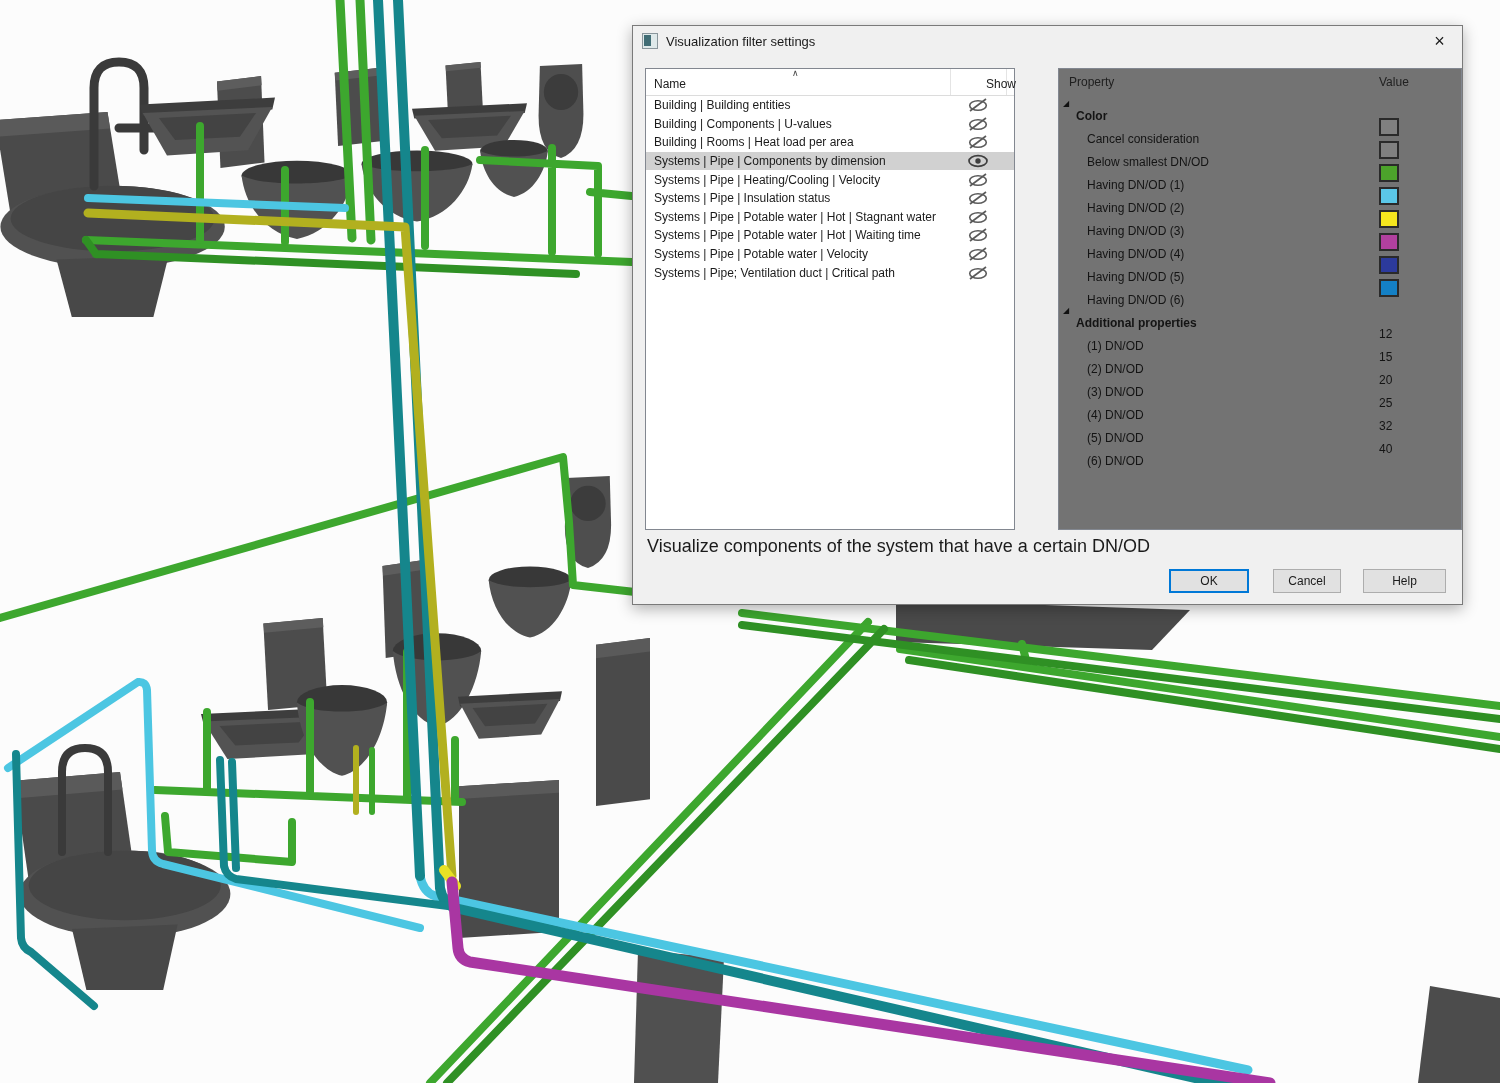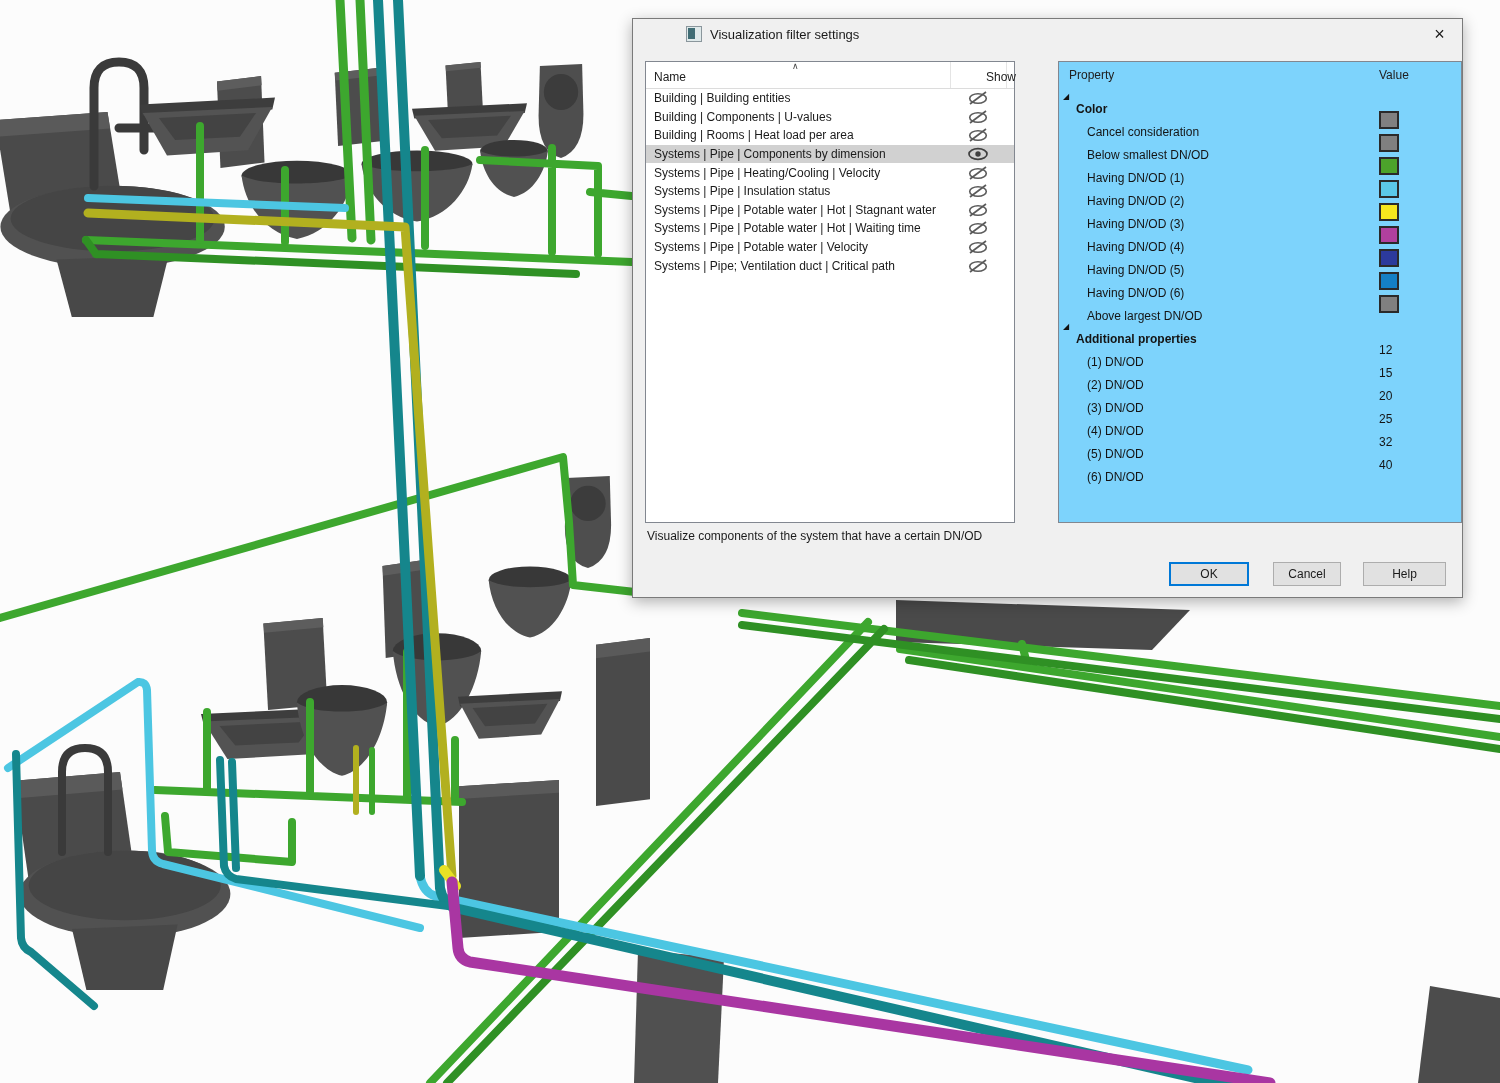--- a/index.html
+++ b/index.html
@@ -6,23 +6,23 @@
     font-family:"Liberation Sans",sans-serif;background:#fff;position:relative;}
   #scene{position:absolute;left:0;top:0;width:1500px;height:1083px;}
   .pg-green{stroke:var(--pipe-green);}
   .pg-dgreen{stroke:var(--pipe-dark-green);}
   .pg-teal{stroke:var(--pipe-teal);}
   .pg-cyan{stroke:var(--pipe-cyan);}
   .pg-yellow{stroke:var(--pipe-olive-yellow);}
   .pg-byellow{stroke:var(--pipe-bright-yellow);}
   .pg-magenta{stroke:var(--pipe-magenta);}
 
-  .dialog{position:absolute;left:632px;top:18px;width:831px;height:580px;
+  .dialog{position:absolute;left:632px;top:25px;width:831px;height:580px;
     background:#f0f0f0;border:1px solid #7a7a7a;box-sizing:border-box;
-    box-shadow:0 4px 14px rgba(0,0,0,.30);padding-left:44px;}
+    box-shadow:0 4px 14px rgba(0,0,0,.30);}
   .titlebar{height:30px;display:flex;align-items:center;padding-left:9px;}
   .titleicon{width:16px;height:16px;margin-right:8px;position:relative;
     background:#dfe9ea;border:1px solid #8a969c;box-sizing:border-box;flex:0 0 16px;}
   .titleicon::after{content:"";position:absolute;left:1px;top:1px;width:7px;height:11px;background:#406d75;}
   .title{font-size:13px;color:#1a1a1a;}
   .closebtn{margin-left:auto;width:45px;height:29px;border:none;background:transparent;
     font-size:18px;line-height:29px;color:#1a1a1a;font-family:inherit;cursor:default;padding:0;}
 
   .listpanel{position:absolute;left:12px;top:42px;width:370px;height:462px;
     background:#fff;border:1px solid #828790;box-sizing:border-box;}
@@ -31,33 +31,33 @@
   .col-name .hlabel{position:absolute;left:8px;bottom:4px;}
   .sortcaret{position:absolute;left:146px;top:-1px;font-size:9px;color:#4a4a4a;}
   .col-show{position:absolute;left:304px;top:0;width:56px;height:26px;border-right:1px solid #e4e4e4;}
   .col-show .hlabel{position:absolute;left:12px;bottom:4px;margin-left:24px;}
   .lrow{display:flex;align-items:center;height:18.6px;font-size:12px;color:#1b1b1b;}
   .lrow.sel{background:#d1d1d1;}
   .lname{flex:0 0 296px;padding-left:8px;white-space:nowrap;overflow:hidden;}
   .leye{flex:0 0 56px;display:flex;justify-content:center;align-items:center;}
 
   .proppanel{position:absolute;left:425px;top:42px;width:404px;height:462px;
-    background:#7dd3fc;border:1px solid #828790;box-sizing:border-box;font-size:12px;}
+    background:#737373;border:1px solid #828790;box-sizing:border-box;font-size:12px;}
   .propheader{position:relative;height:24px;color:#202020;}
   .ph-prop{position:absolute;left:10px;top:6px;}
   .ph-val{position:absolute;left:320px;top:6px;}
   .prow{height:23px;position:relative;color:#141414;}
   .prow .plabel{position:absolute;left:28px;top:4px;white-space:nowrap;margin-top:12px;}
   .prow.pgroup .plabel{left:17px;font-weight:bold;}
   .tri{position:absolute;left:4px;top:6px;font-size:8px;color:#111;}
   .pvalue{position:absolute;left:320px;top:2px;}
   .pvalue.text{top:4px;}
   .swatch{display:block;width:20px;height:18px;border:2px solid #2a2a2a;box-sizing:border-box;}
 
-  .desc{position:absolute;left:14px;top:510px;font-size:12px;color:#1b1b1b;}
+  .desc{position:absolute;left:14px;top:510px;font-size:18px;color:#1b1b1b;}
   .btn{position:absolute;top:543px;height:24px;background:#e1e1e1;border:1px solid #adadad;
     font-size:12px;font-family:inherit;color:#1b1b1b;padding:0;cursor:default;}
   .btn.default{border:1px solid #0078d7;box-shadow:inset 0 0 0 1px #0078d7;}
   #btn-ok{left:536px;width:80px;}
   #btn-cancel{left:640px;width:68px;}
   #btn-help{left:730px;width:83px;}
 </style>
 </head>
 <body>
 
@@ -321,26 +321,20 @@
           <span class="pvalue">
             <span class="swatch" style="background: rgb(44, 58, 156);"></span>
           </span>
         </div>
         <div class="prow">
           <span class="plabel">Having DN/OD (6)</span>
           <span class="pvalue">
             <span class="swatch" style="background: rgb(20, 128, 197);"></span>
           </span>
         </div>
-        <div class="prow">
-          <span class="plabel">Above largest DN/OD</span>
-          <span class="pvalue">
-            <span class="swatch" style="background: rgb(128, 128, 128);"></span>
-          </span>
-        </div>
         <div class="prow pgroup">
           <span class="tri">◢</span>
           <span class="plabel">Additional properties</span>
         </div>
         <div class="prow">
           <span class="plabel">(1) DN/OD</span>
           <span class="pvalue text">12</span>
         </div>
         <div class="prow">
           <span class="plabel">(2) DN/OD</span>

